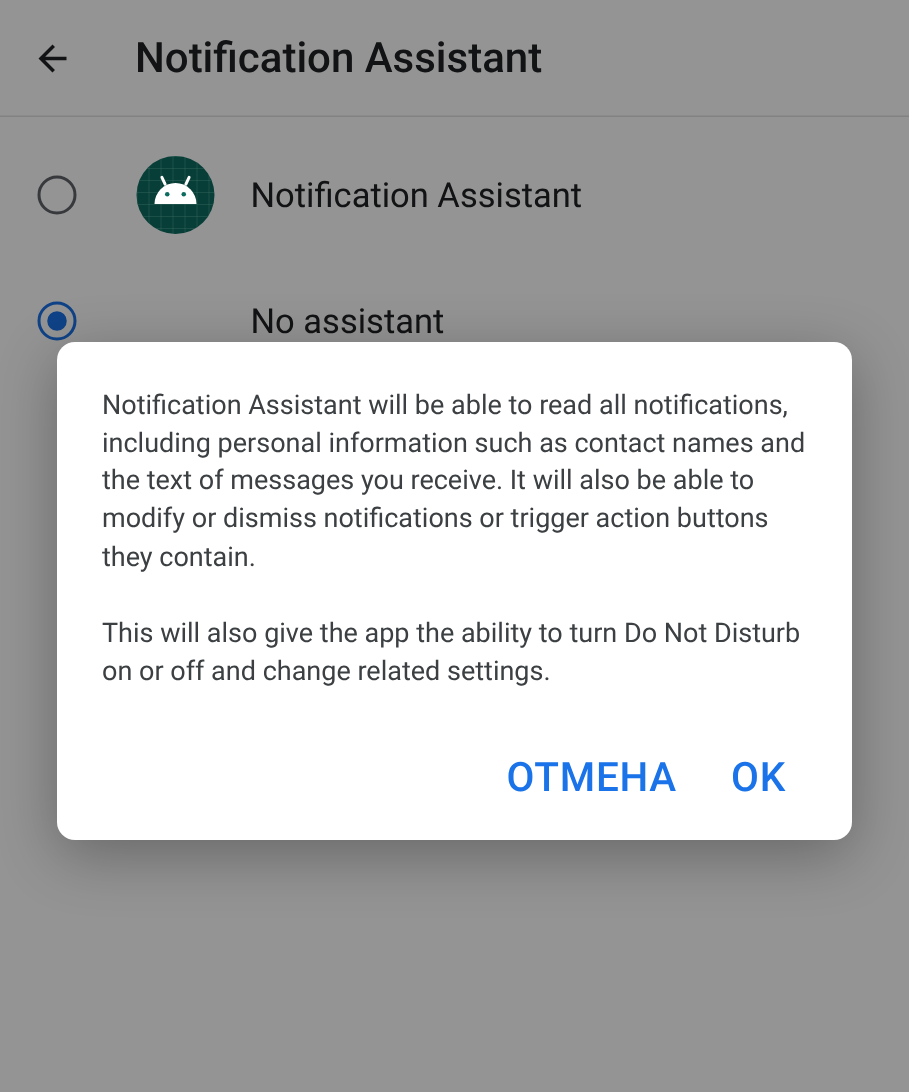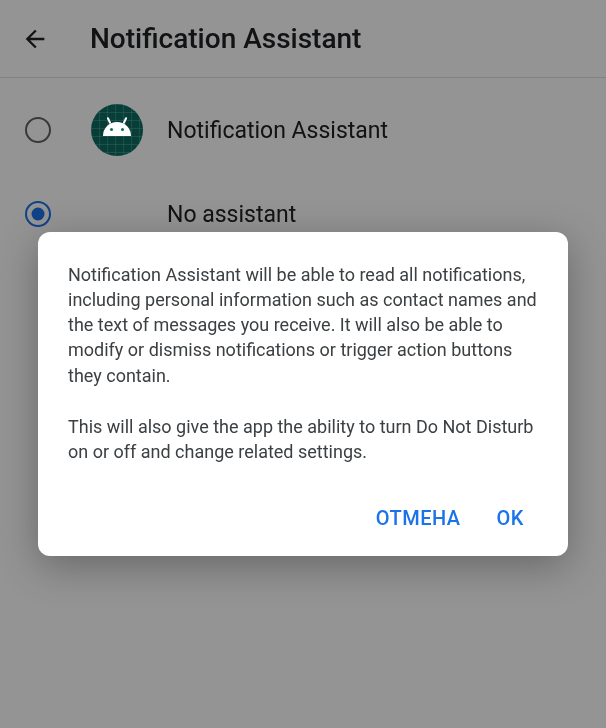--- a/index.html
+++ b/index.html
@@ -165,21 +165,21 @@
     }
     .dialog-actions {
       display: flex;
       justify-content: flex-end;
       gap: 36px;
       padding-right: 14px;
       padding-top: 10px;
       padding-bottom: 10px;
     }
     .dialog-button {
-      font-size: 20px;
+      font-size: 27px;
       font-weight: 500;
       color: #1a73e8;
       text-transform: uppercase;
       cursor: pointer;
       letter-spacing: 0.5px;
       background: none;
       border: none;
     }
   </style>
 </head>

